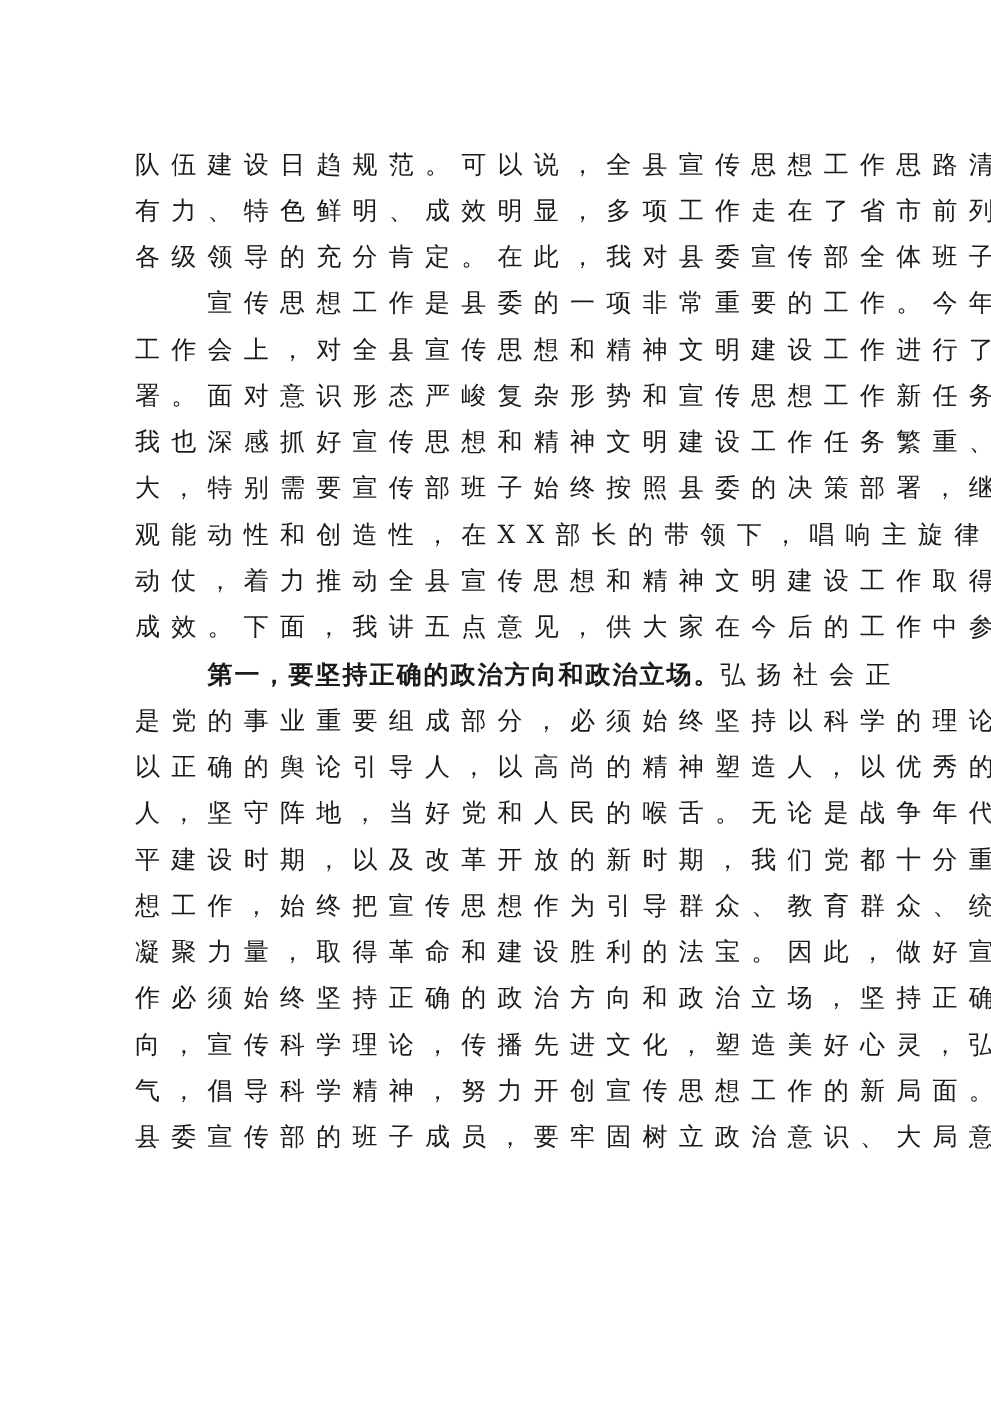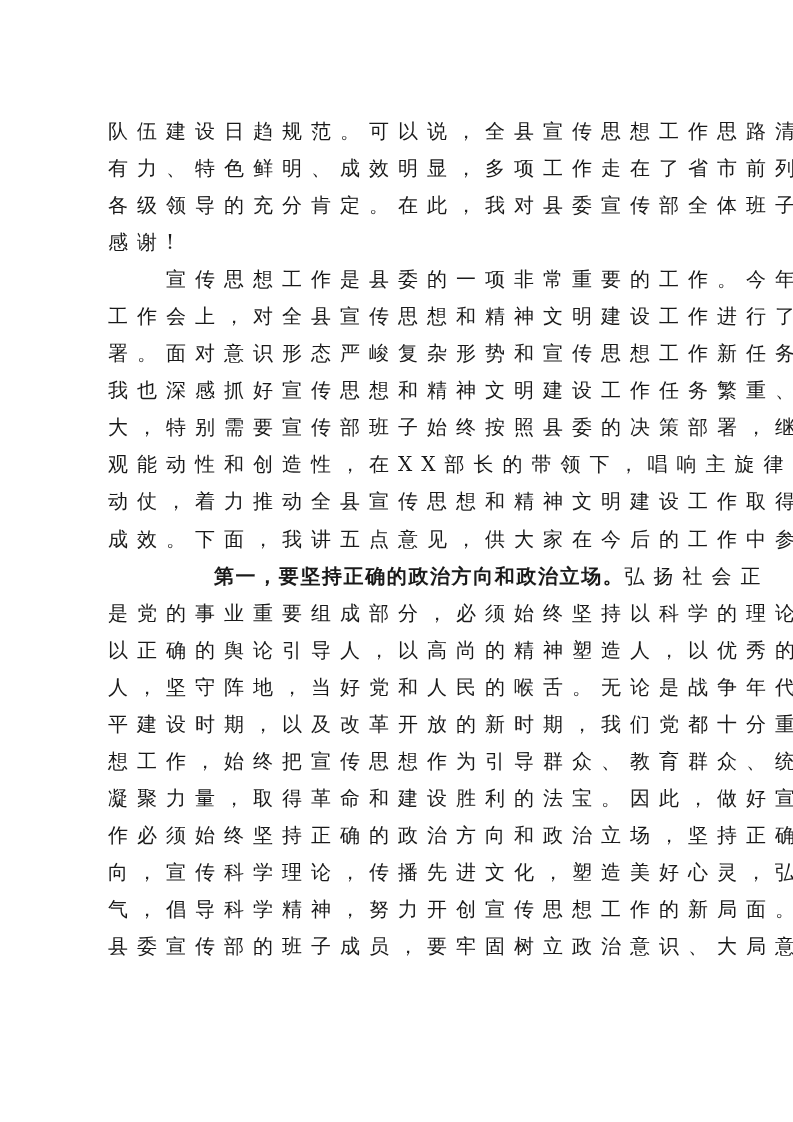--- a/index.html
+++ b/index.html
@@ -13,31 +13,30 @@
   .line {
     height: 37.05px;
     line-height: 37.05px;
     font-family: "DejaVu Serif", "Liberation Serif", serif;
     font-size: 20px;
     color: #1a1a1a;
     white-space: nowrap;
     letter-spacing: 9px;
   }
   .line.indent { padding-left: 58px; }
-  .bold { font-weight: bold; font-family: "DejaVu Sans", "Liberation Sans", sans-serif; letter-spacing: 1.6px; margin-left: 48px; }
+  .bold { font-weight: bold; font-family: "DejaVu Sans", "Liberation Sans", sans-serif; letter-spacing: 1.6px; }
 </style>
 </head>
 <body>
 
 <div class="page">
 
   <div class="line">队伍建设日趋规范。可以说，全县宣传思想工作思路清晰、措施</div>
   <div class="line">有力、特色鲜明、成效明显，多项工作走在了省市前列，受到了</div>
   <div class="line">各级领导的充分肯定。在此，我对县委宣传部全体班子成员表示</div>
-  <div class="line">感谢!</div>
 
   <div class="line indent">宣传思想工作是县委的一项非常重要的工作。今年我在县委</div>
   <div class="line">工作会上，对全县宣传思想和精神文明建设工作进行了安排部</div>
   <div class="line">署。面对意识形态严峻复杂形势和宣传思想工作新任务、新要求，</div>
   <div class="line">我也深感抓好宣传思想和精神文明建设工作任务繁重、责任重</div>
   <div class="line">大，特别需要宣传部班子始终按照县委的决策部署，继续发挥主</div>
   <div class="line">观能动性和创造性，在XX部长的带领下，唱响主旋律，打好主</div>
   <div class="line">动仗，着力推动全县宣传思想和精神文明建设工作取得新的更大</div>
   <div class="line">成效。下面，我讲五点意见，供大家在今后的工作中参考：</div>
 

